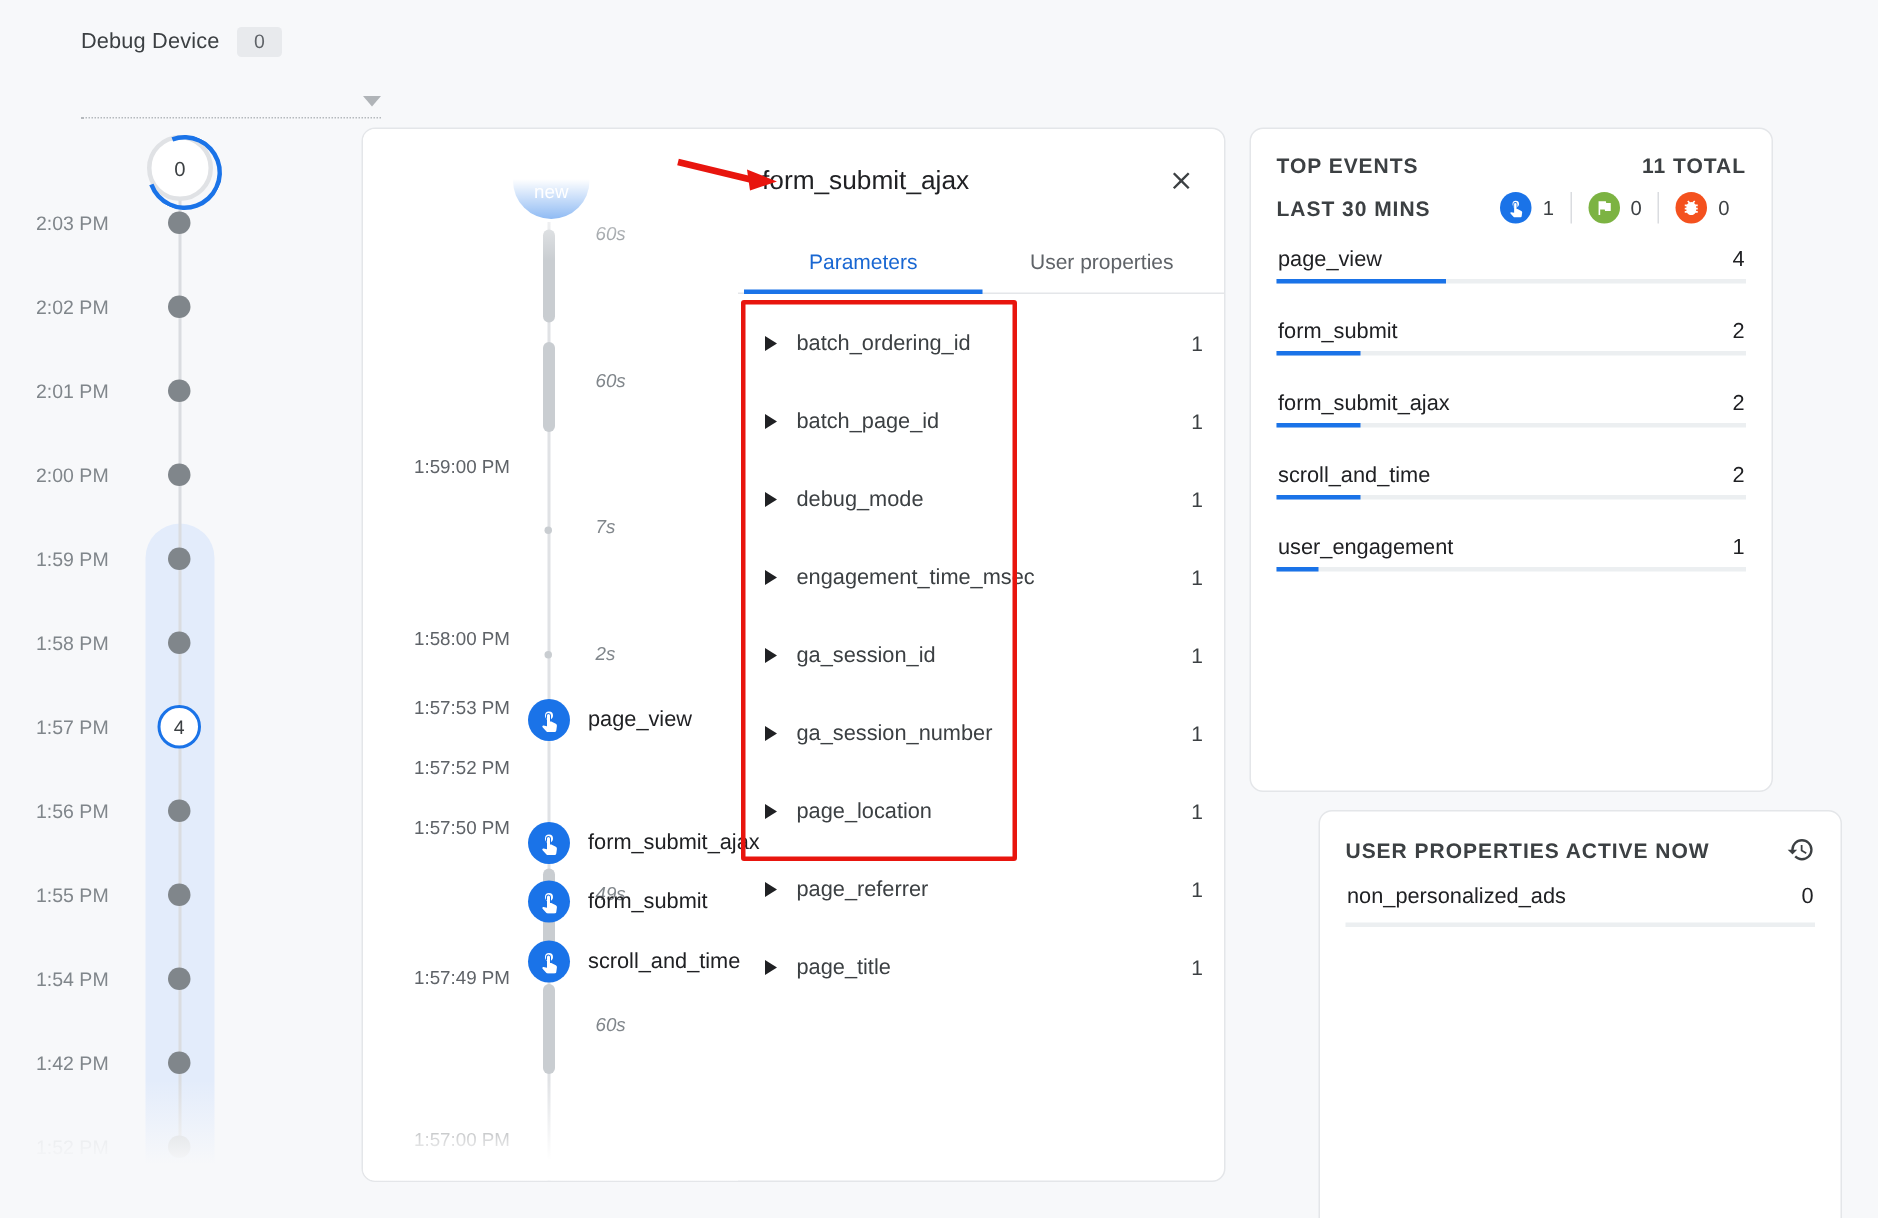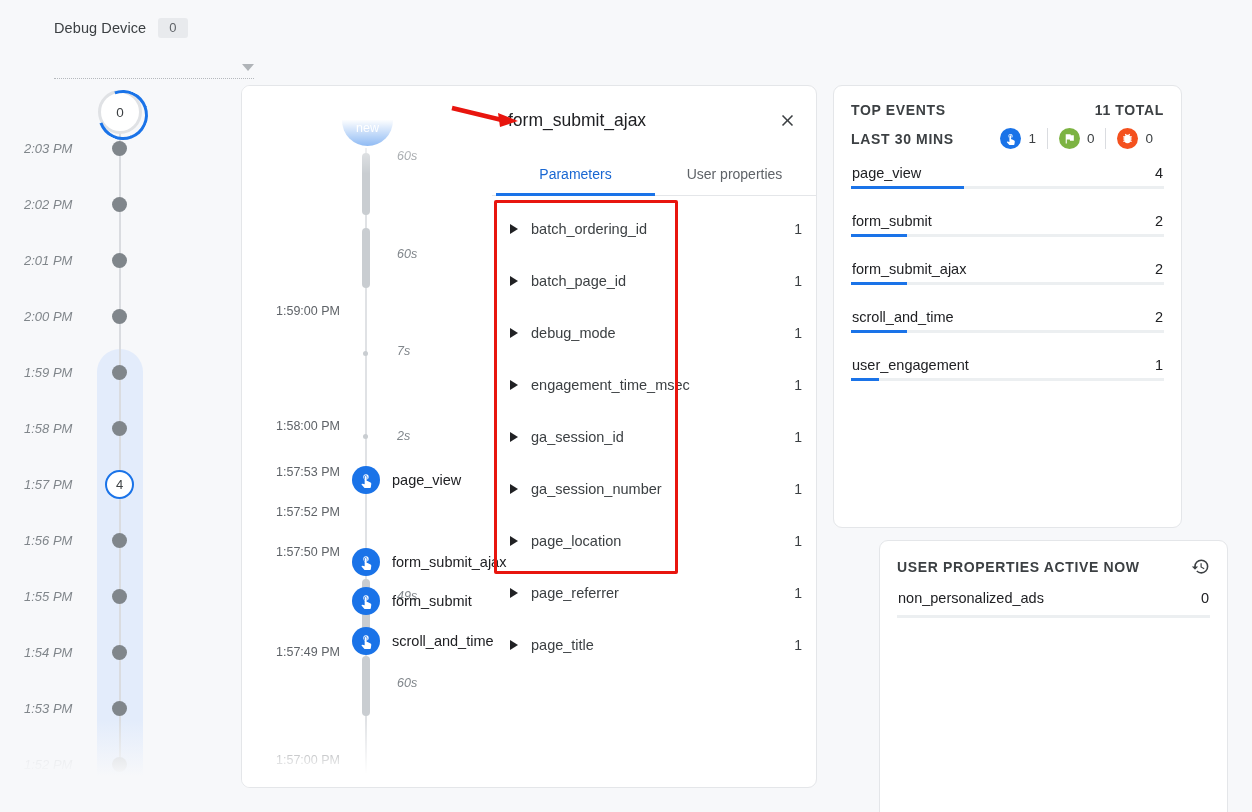--- a/index.html
+++ b/index.html
@@ -46,21 +46,21 @@
   }
   .lt-top-ring::before {
     content:""; position: absolute; left: -3px; top: -3px; width: 44px; height: 44px;
     border-radius: 50%;
     border: 3px solid transparent; border-top-color: #1a73e8;
     border-right-color: #1a73e8; border-bottom-color: #1a73e8;
     transform: rotate(25deg);
   }
   .lt-top-ring span { position: relative; z-index: 2; }
   .lt-row { position: absolute; left: 0; width: 200px; height: 18px; display: flex; align-items: center; }
-  .lt-time { position: absolute; left: 24px; font-size: 13px; color: #80868b; white-space: nowrap; font-style: italic; }
+  .lt-time { position: absolute; left: 24px; font-size: 13px; color: #80868b; white-space: nowrap; }
   .lt-dot {
     position: absolute; left: 112px; width: 15px; height: 15px; border-radius: 50%;
     background: #80868b;
   }
   .lt-dot.active {
     left: 105px; width: 29px; height: 29px; background: #fff;
     border: 2.5px solid #1a73e8; display: flex; align-items: center; justify-content: center;
     font-size: 13px; color: #3c4043;
   }
   .lt-fade {
@@ -218,21 +218,21 @@
         </div>
         <div class="lt-row" style="top: 503px;">
           <span class="lt-time">1:55 PM</span>
           <span class="lt-dot"></span>
         </div>
         <div class="lt-row" style="top: 559px;">
           <span class="lt-time">1:54 PM</span>
           <span class="lt-dot"></span>
         </div>
         <div class="lt-row" style="top: 615px;">
-          <span class="lt-time">1:53 PM</span>
+          <span class="lt-time">1:42 PM</span>
           <span class="lt-dot"></span>
         </div>
         <div class="lt-row" style="top: 671px;">
           <span class="lt-time" style="color: rgb(211, 214, 217);">1:52 PM</span>
           <span class="lt-dot" style="background: rgb(199, 203, 207);"></span>
         </div>
       </div>
     <div class="lt-fade"></div>
   </div>
 

